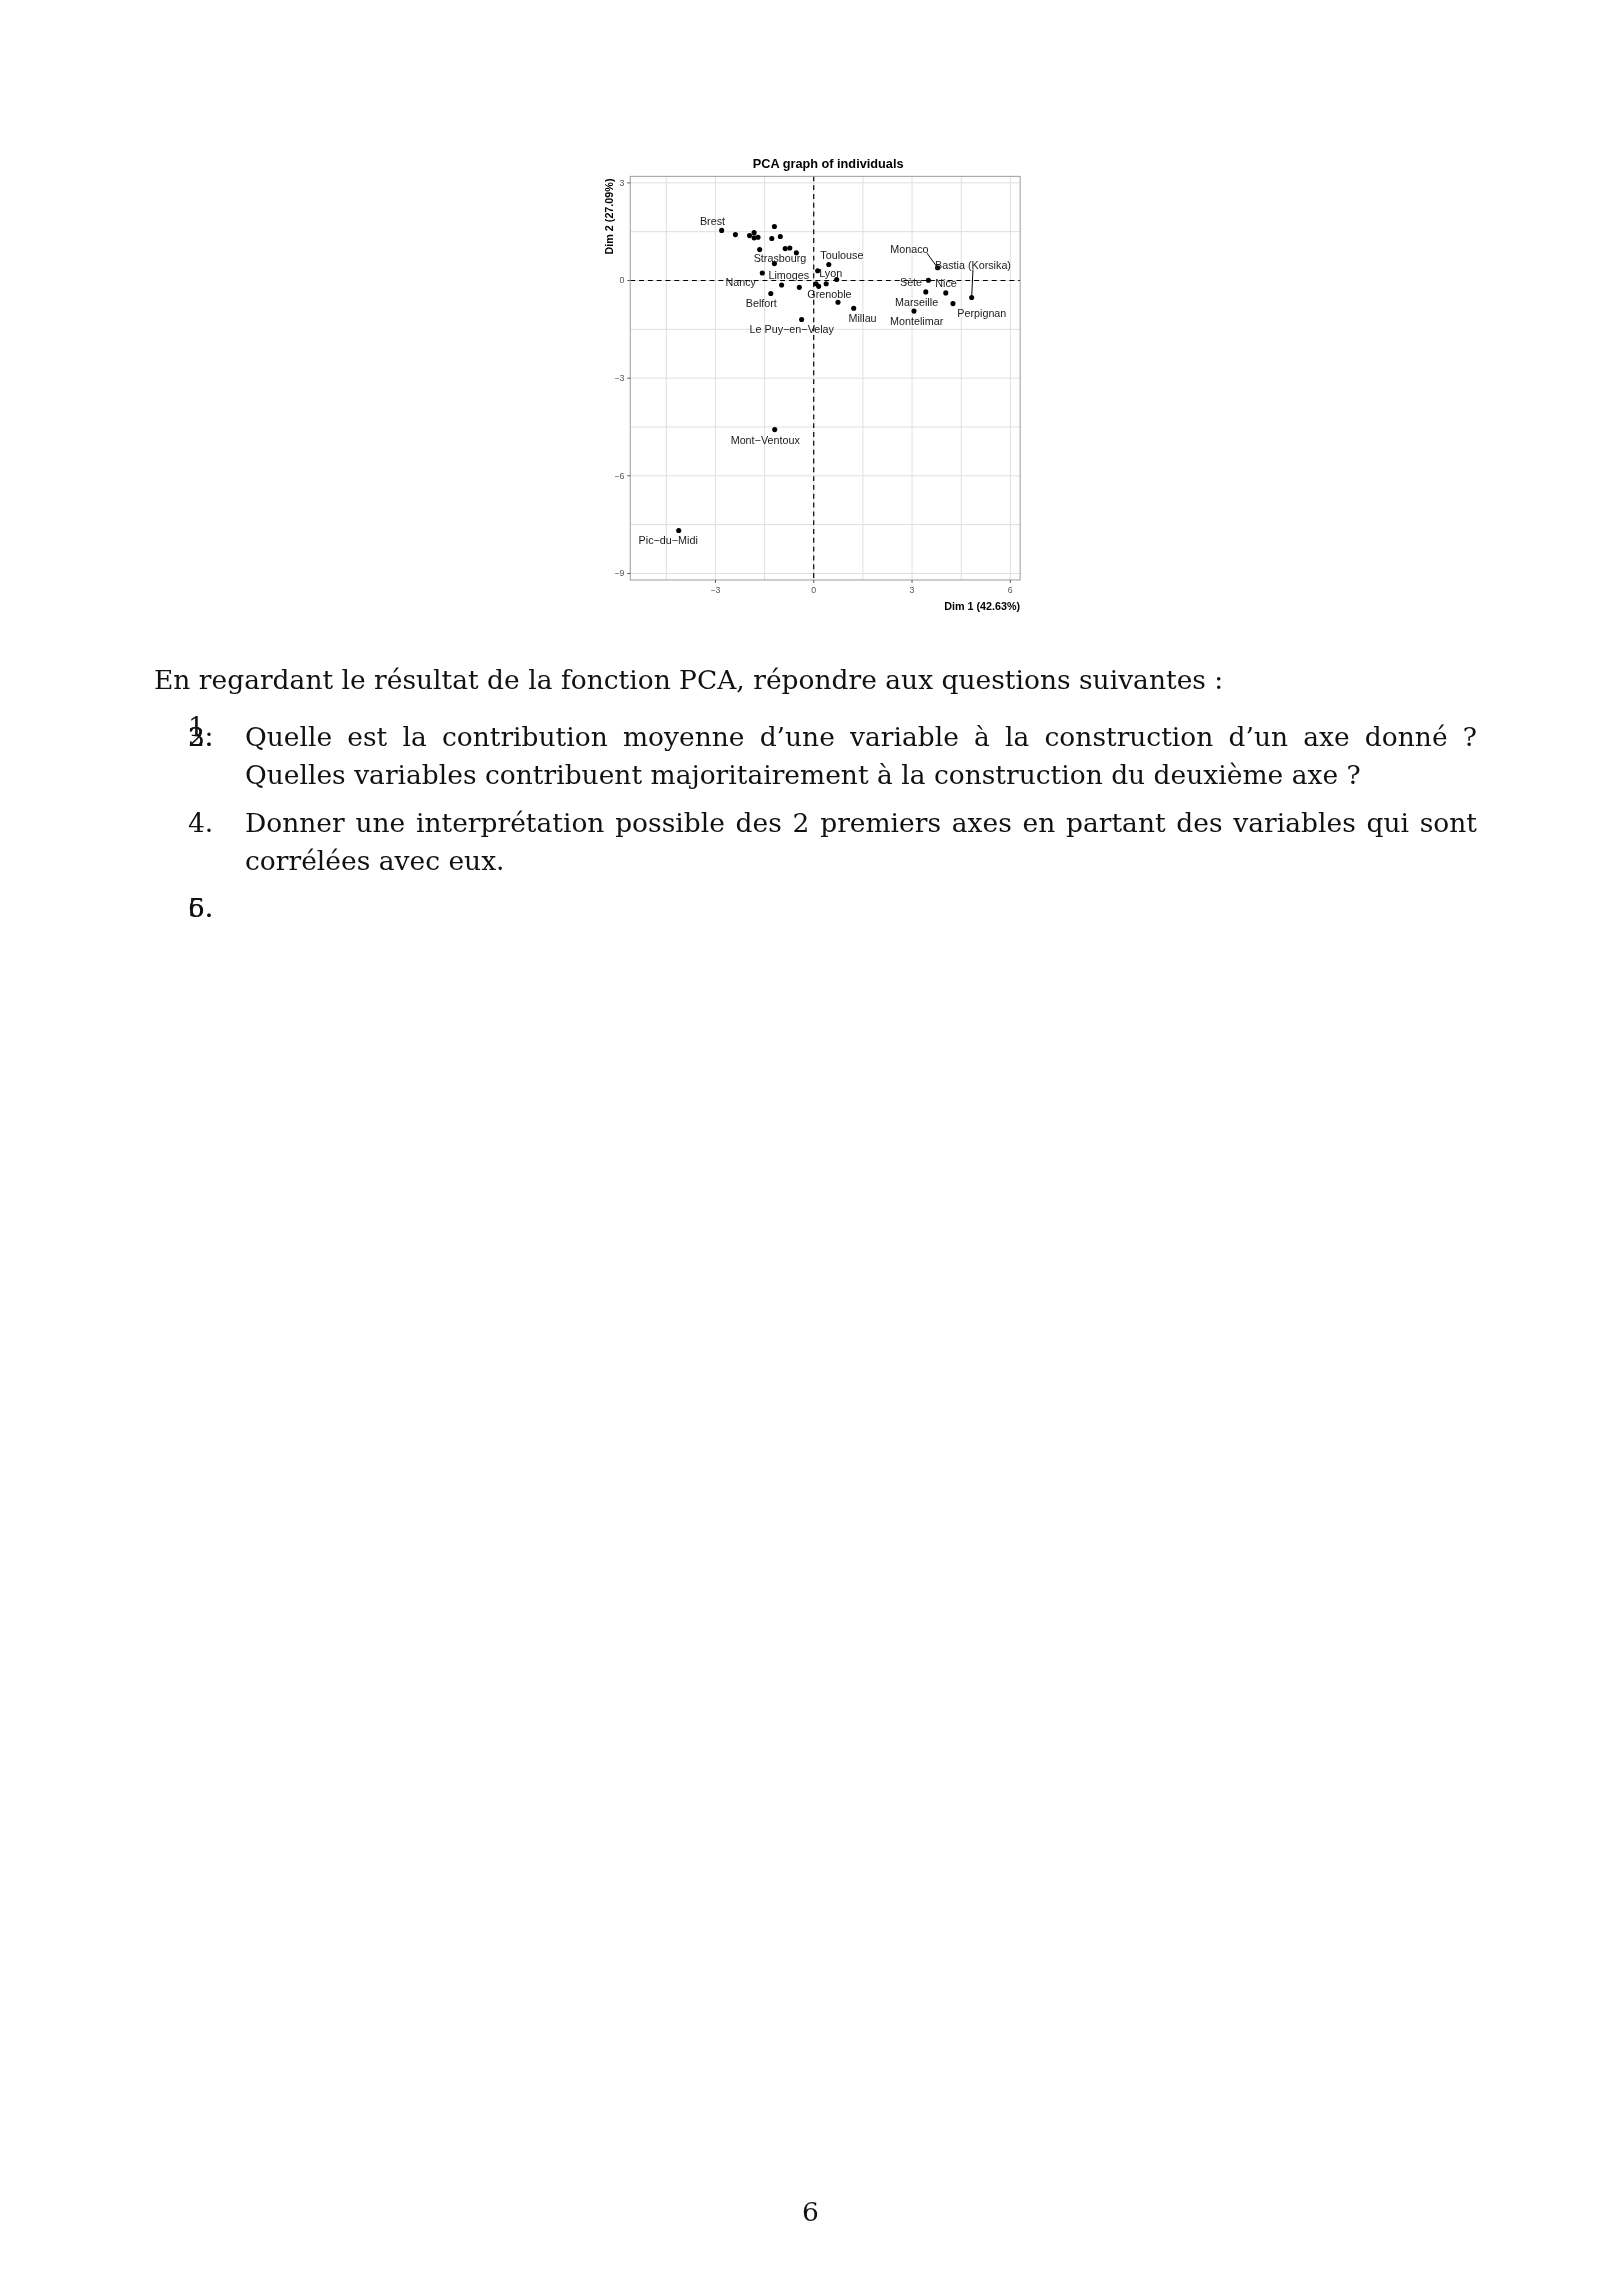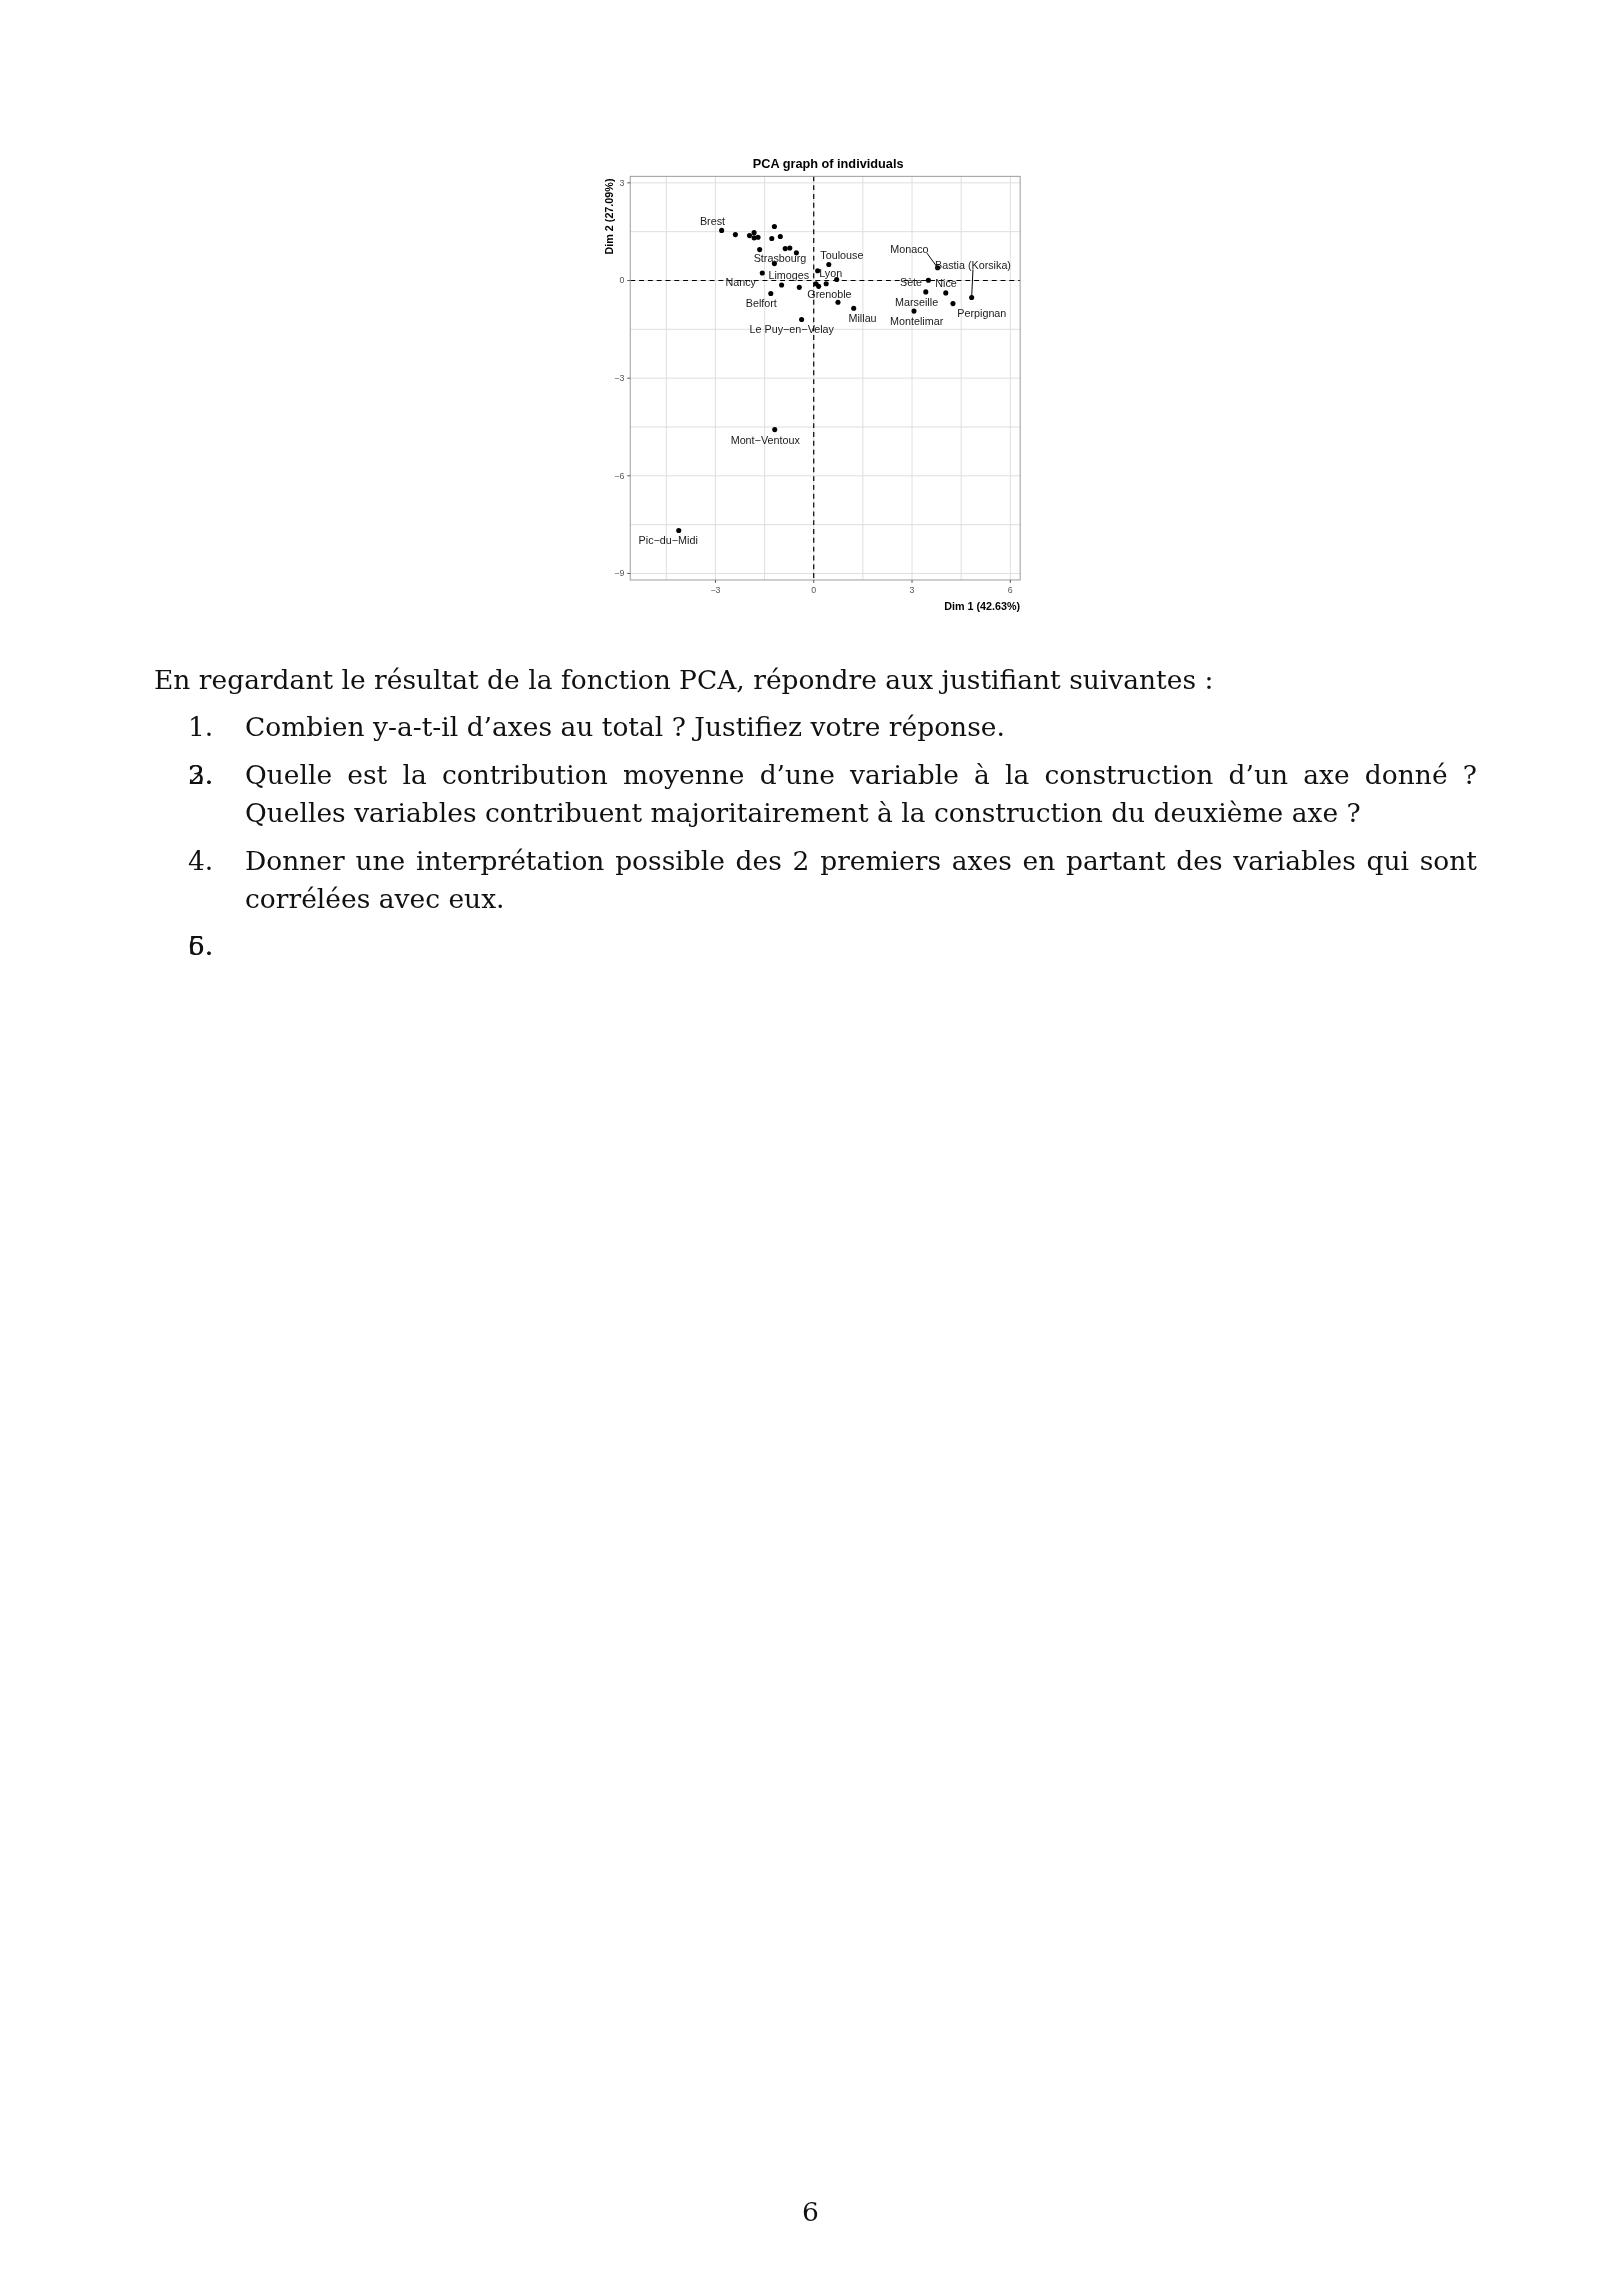--- a/index.html
+++ b/index.html
@@ -125,24 +125,24 @@
         <text x="992.838655462185" y="275.0387096774193" text-anchor="middle" font-size="11" fill="#1a1a1a">Bastia (Korsika)</text>
         <text x="935.3126050420169" y="331.85483870967744" text-anchor="middle" font-size="11" fill="#1a1a1a">Montelimar</text>
         <text x="780.7949579831933" y="452.79677419354834" text-anchor="middle" font-size="11" fill="#1a1a1a">Mont−Ventoux</text>
         <text x="681.7966386554622" y="555.7967741935485" text-anchor="middle" font-size="11" fill="#1a1a1a">Pic−du−Midi</text>
       </g>
     <text id="chart-title" x="845" y="172" text-anchor="middle" font-size="13" font-weight="bold" fill="#000">PCA graph of individuals</text>
     <text id="chart-xlabel" x="1041" y="623" text-anchor="end" font-size="11" font-weight="bold" fill="#000">Dim 1 (42.63%)</text>
     <text id="chart-ylabel" x="0" y="0" transform="translate(625,221) rotate(-90)" text-anchor="middle" font-size="11" font-weight="bold" fill="#000">Dim 2 (27.09%)</text>
   </svg>
 
-  <div class="doc-text intro">En regardant le résultat de la fonction PCA, répondre aux justifiant suivantes :</div>
+  <div class="doc-text intro">En regardant le résultat de la fonction PCA, répondre aux questions suivantes :</div>
 
   <ol class="doc-text qlist">
-    <li class="qitem"><span class="qnum">1.</span><span>Combien y-a-t-il d’axes au total ? Justifiez votre réponse.</span></li>
+    <li class="qitem"><span class="qnum">1.</span></li>
     <li class="qitem"><span class="qnum">2.</span></li>
     <li class="qitem"><span class="qnum">3.</span><span>Quelle est la contribution moyenne d’une variable à la construction d’un axe donné ? Quelles variables contribuent majoritairement à la construction du deuxième axe ?</span></li>
     <li class="qitem"><span class="qnum">4.</span><span>Donner une interprétation possible des 2 premiers axes en partant des variables qui sont corrélées avec eux.</span></li>
     <li class="qitem"><span class="qnum">5.</span></li>
     <li class="qitem"><span class="qnum">6.</span></li>
   </ol>
 
   <div class="page-number">6</div>
 </div>
 

